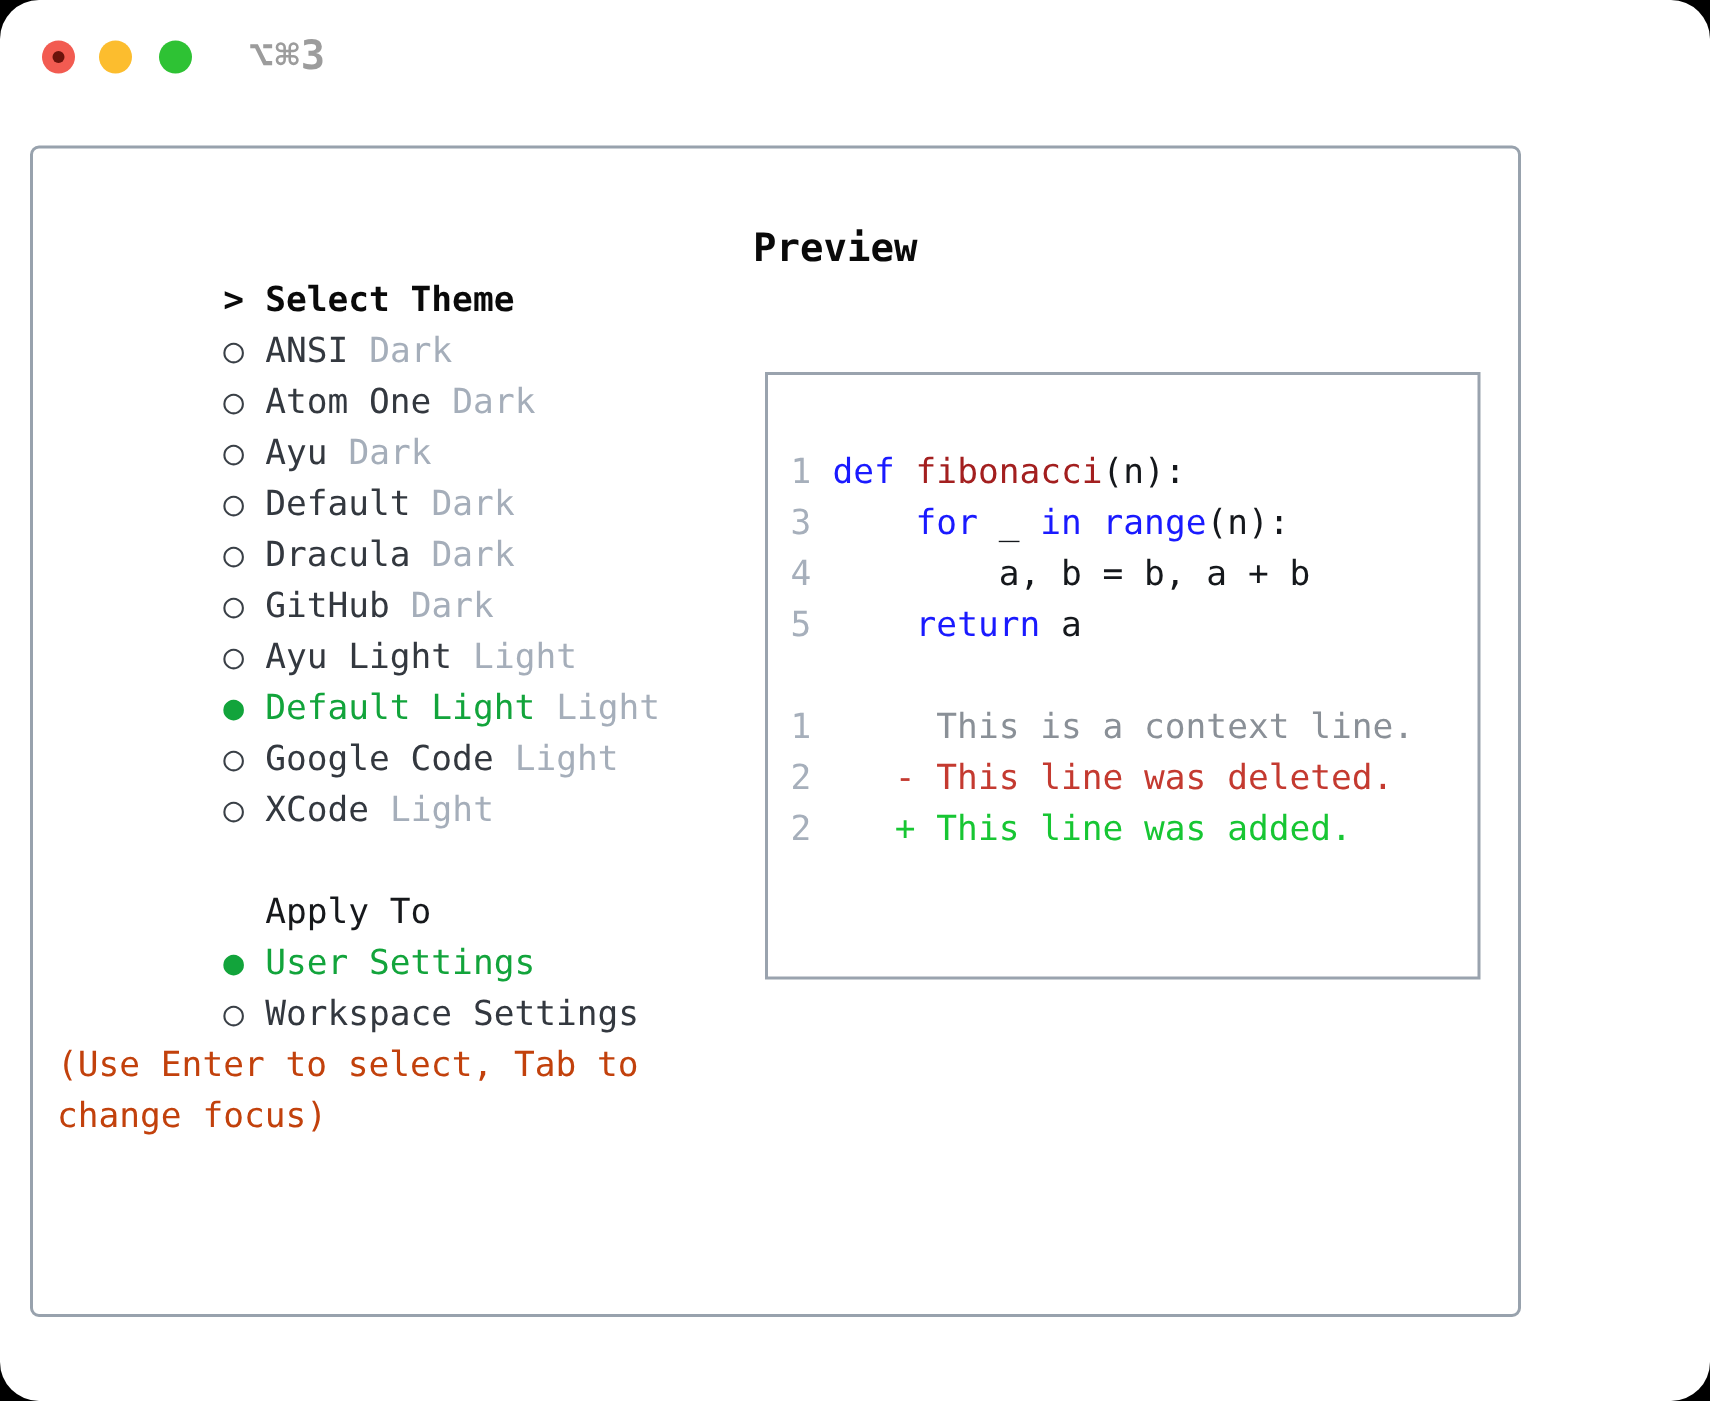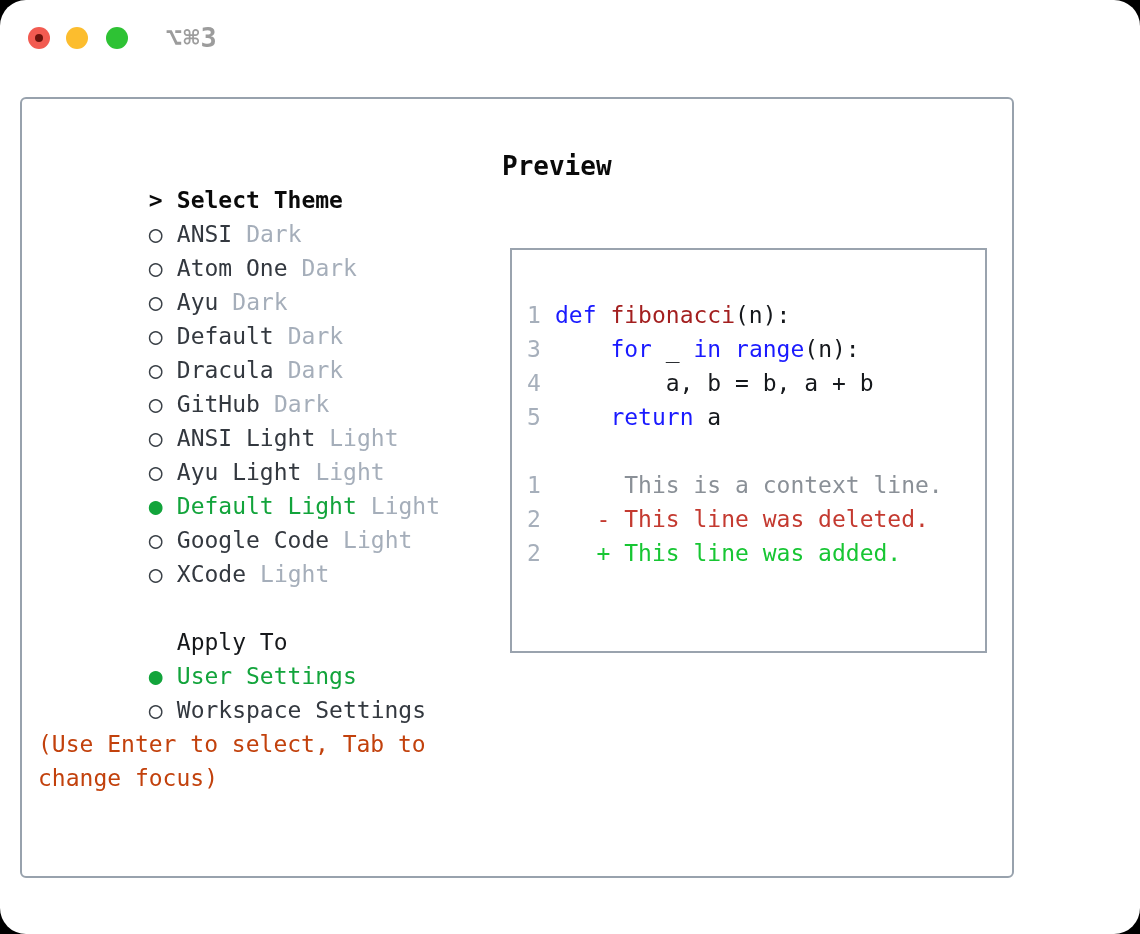--- a/index.html
+++ b/index.html
@@ -100,23 +100,20 @@
       <div class="row">
         <span class="bullet">○</span><span class="tname">Default</span><span class="tvariant">Dark</span>
       </div>
       <div class="row">
         <span class="bullet">○</span><span class="tname">Dracula</span><span class="tvariant">Dark</span>
       </div>
       <div class="row">
         <span class="bullet">○</span><span class="tname">GitHub</span><span class="tvariant">Dark</span>
       </div>
       <div class="row">
-        <span class="bullet">○</span><span class="tname">ANSI Light</span><span class="tvariant">Light</span>
-      </div>
-      <div class="row">
         <span class="bullet">○</span><span class="tname">Ayu Light</span><span class="tvariant">Light</span>
       </div>
       <div class="row selected">
         <span class="bullet">●</span><span class="tname">Default Light</span><span class="tvariant">Light</span>
       </div>
       <div class="row">
         <span class="bullet">○</span><span class="tname">Google Code</span><span class="tvariant">Light</span>
       </div>
       <div class="row">
         <span class="bullet">○</span><span class="tname">XCode</span><span class="tvariant">Light</span>

